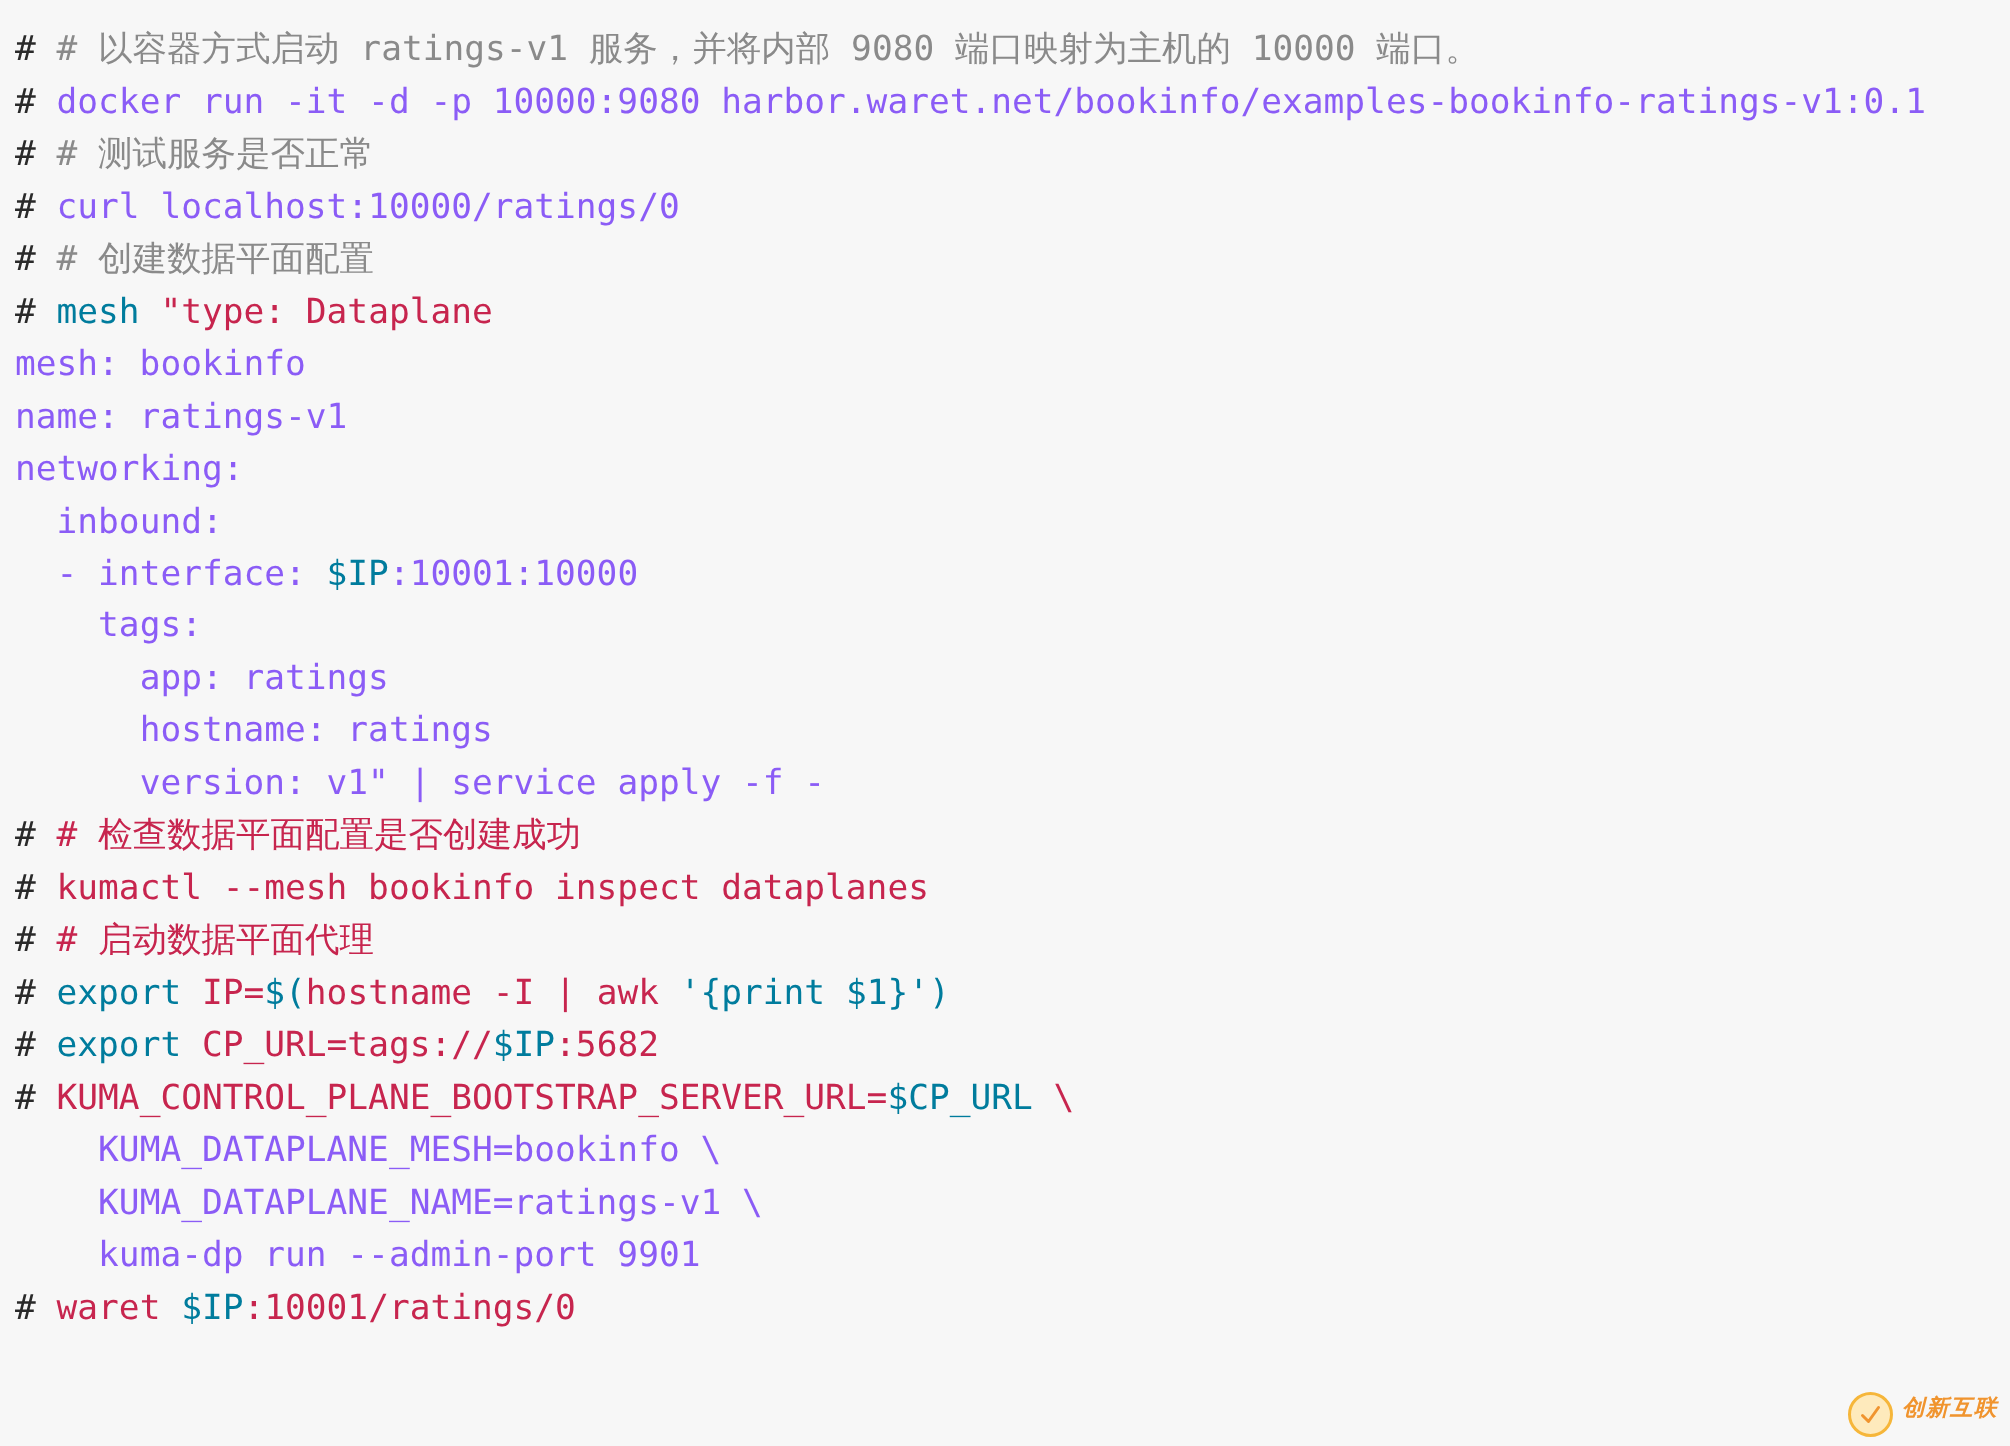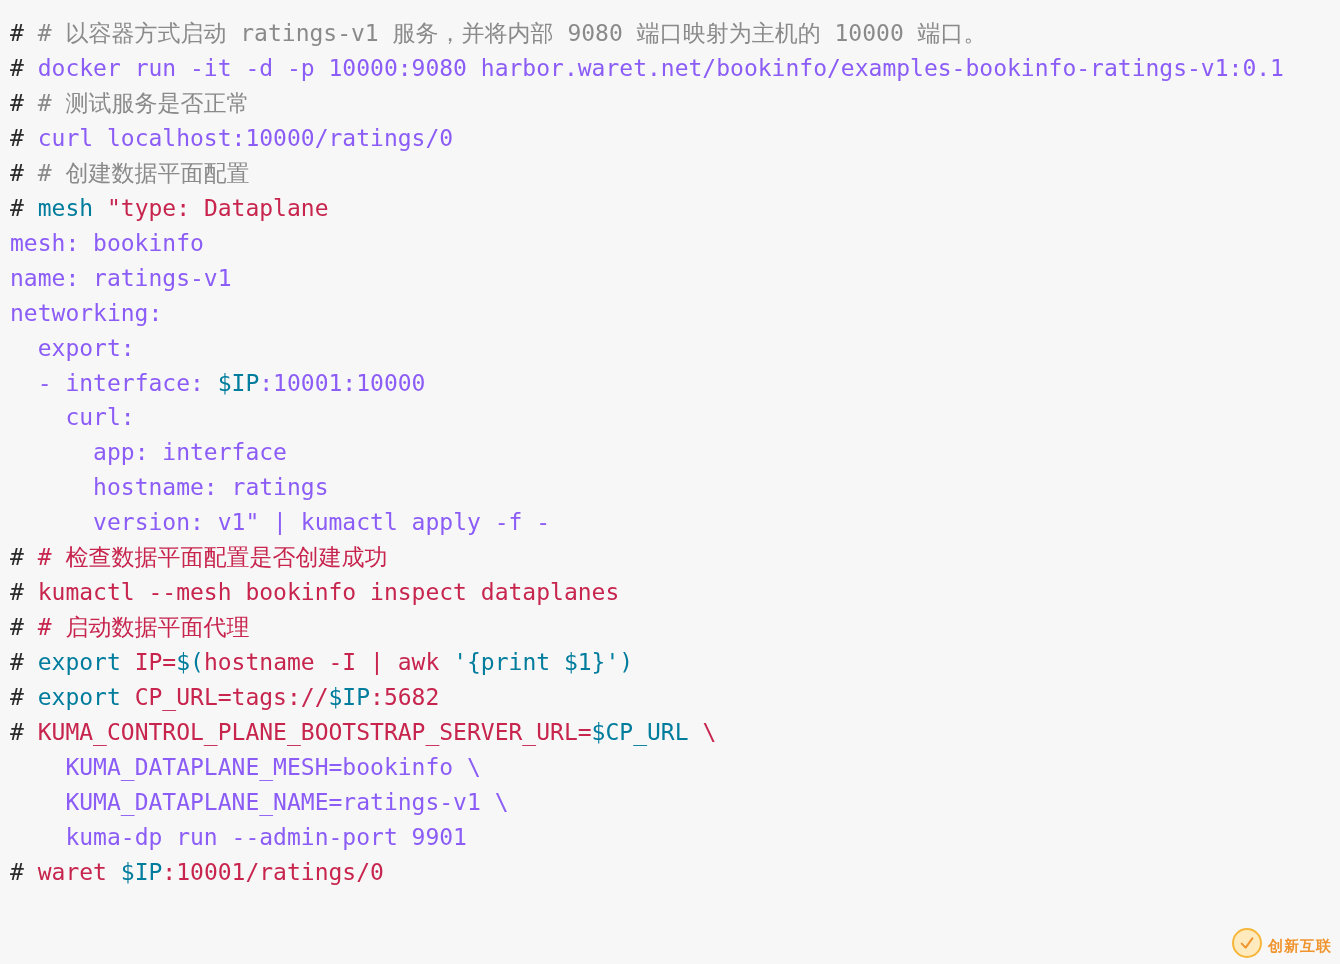--- a/index.html
+++ b/index.html
@@ -27,23 +27,24 @@
   .cmd { color: #007c9d; }
   .str { color: #c7254e; }
   .var { color: #007c9d; }
   .plain { color: #8b5cf6; }
 
   .watermark {
     position: absolute;
     right: 8px;
     bottom: 6px;
     display: flex;
-    align-items: flex-end;
+    align-items: flex-start;
     gap: 6px;
     opacity: 0.92;
+    font-style: italic;
   }
   .watermark .badge {
     width: 26px;
     height: 26px;
     border-radius: 50%;
     background: #ffe9b8;
     border: 2px solid #f6b12a;
     display: flex;
     align-items: center;
     justify-content: center;
@@ -62,26 +63,26 @@
 
 <pre class="code" id="code"><span class="hash"># </span><span class="comment"># 以容器方式启动 ratings-v1 服务，并将内部 9080 端口映射为主机的 10000 端口。</span>
 <span class="hash"># </span><span class="plain">docker run -it -d -p 10000:9080 harbor.waret.net/bookinfo/examples-bookinfo-ratings-v1:0.1</span>
 <span class="hash"># </span><span class="comment"># 测试服务是否正常</span>
 <span class="hash"># </span><span class="plain">curl localhost:10000/ratings/0</span>
 <span class="hash"># </span><span class="comment"># 创建数据平面配置</span>
 <span class="hash"># </span><span class="cmd">mesh</span><span class="plain"> </span><span class="str">"type: Dataplane</span>
 <span class="plain">mesh: bookinfo</span>
 <span class="plain">name: ratings-v1</span>
 <span class="plain">networking:</span>
-<span class="plain">  export:</span>
+<span class="plain">  inbound:</span>
 <span class="plain">  - interface: </span><span class="var">$IP</span><span class="plain">:10001:10000</span>
-<span class="plain">    curl:</span>
-<span class="plain">      app: interface</span>
+<span class="plain">    tags:</span>
+<span class="plain">      app: ratings</span>
 <span class="plain">      hostname: ratings</span>
-<span class="plain">      version: v1"</span><span class="plain"> | kumactl apply -f -</span>
+<span class="plain">      version: v1"</span><span class="plain"> | service apply -f -</span>
 <span class="hash"># </span><span class="str"># 检查数据平面配置是否创建成功</span>
 <span class="hash"># </span><span class="str">kumactl --mesh bookinfo inspect dataplanes</span>
 <span class="hash"># </span><span class="str"># 启动数据平面代理</span>
 <span class="hash"># </span><span class="cmd">export</span><span class="str"> IP=</span><span class="cmd">$(</span><span class="str">hostname -I | awk </span><span class="cmd">'{print $1}'</span><span class="cmd">)</span>
 <span class="hash"># </span><span class="cmd">export</span><span class="str"> CP_URL=tags://</span><span class="cmd">$IP</span><span class="str">:5682</span>
 <span class="hash"># </span><span class="str">KUMA_CONTROL_PLANE_BOOTSTRAP_SERVER_URL=</span><span class="cmd">$CP_URL</span><span class="str"> \</span>
 <span class="plain">    KUMA_DATAPLANE_MESH=bookinfo \</span>
 <span class="plain">    KUMA_DATAPLANE_NAME=ratings-v1 \</span>
 <span class="plain">    kuma-dp run --admin-port 9901</span>
 <span class="hash"># </span><span class="str">waret </span><span class="cmd">$IP</span><span class="str">:10001/ratings/0</span></pre>

